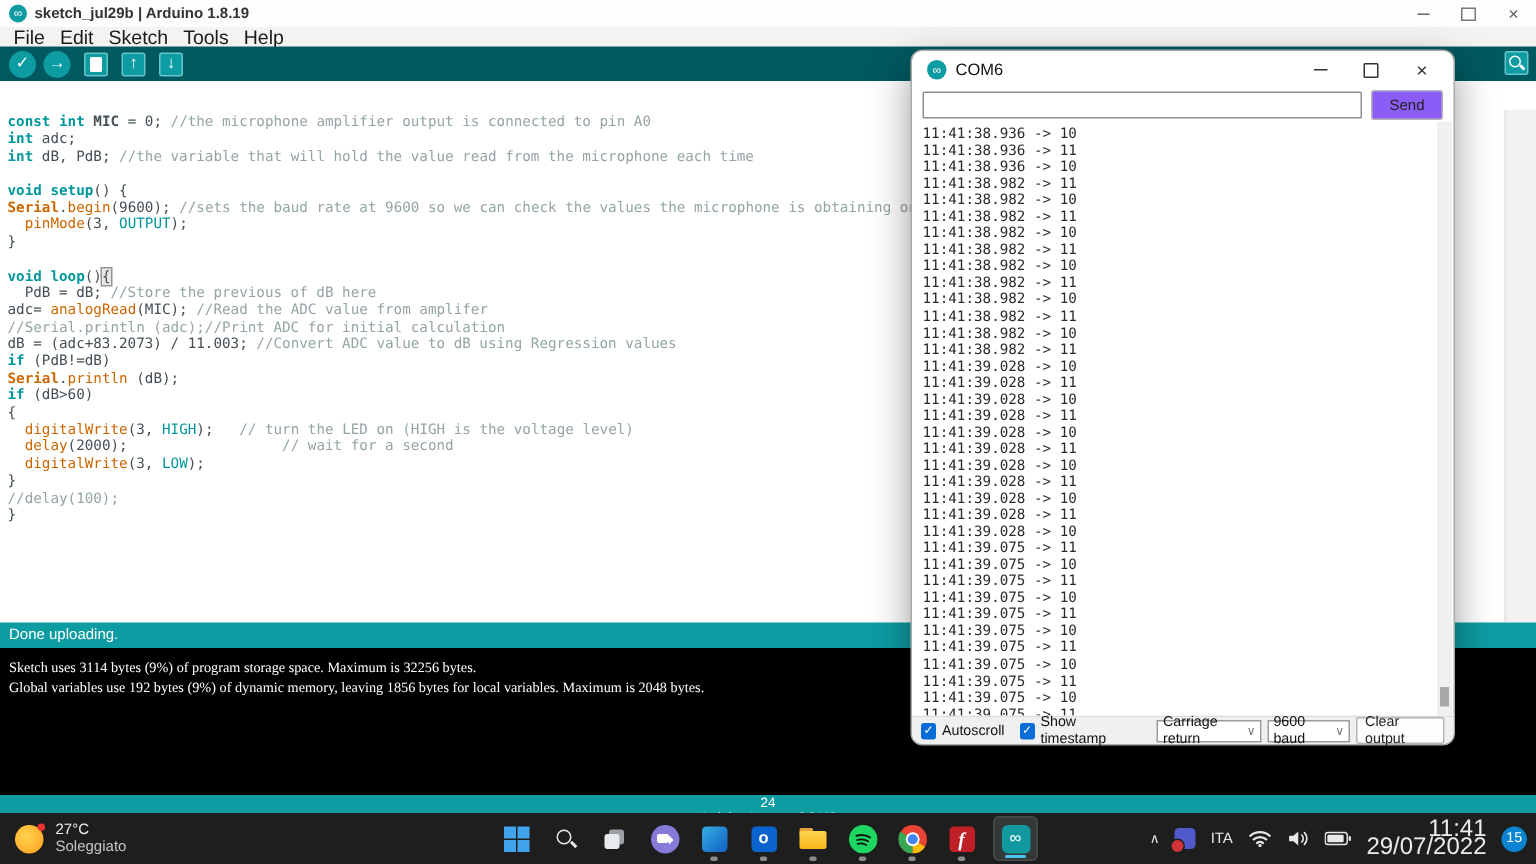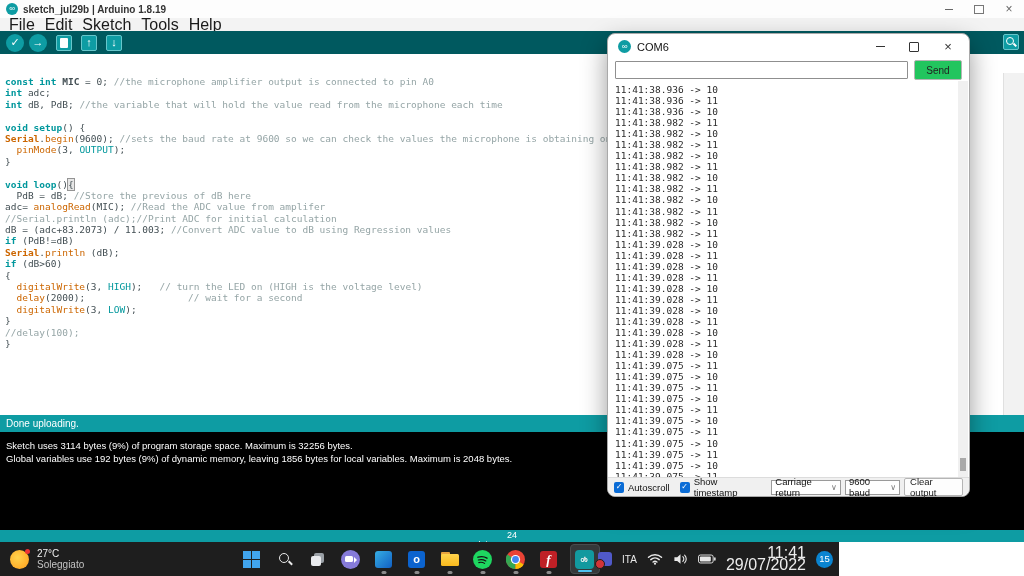--- a/index.html
+++ b/index.html
@@ -12,21 +12,21 @@
   .app-ico{width:12px;height:12px;border-radius:50%;background:#0e9ca3;color:#fff;font-size:8px;
            display:flex;align-items:center;justify-content:center;line-height:1;}
   .title-text{font-size:10px;color:#333;font-weight:bold;}
   .win-ctl{position:absolute;right:0;top:0;height:18px;display:flex;}
   .win-ctl span{width:30px;height:18px;display:flex;align-items:center;justify-content:center;color:#666;}
   .ctl-min i{display:block;width:8px;height:1px;background:#666;}
   .ctl-max i{display:block;width:8px;height:7px;border:1px solid #777;}
   .ctl-close{font-size:12px;}
   .menubar{position:absolute;left:0;top:18px;width:1024px;height:13px;background:#f3f3f3;
            display:flex;align-items:center;padding-left:4px;box-sizing:border-box;}
-  .menu-item{font-size:16px;color:#1a1a1a;padding:0 5px;}
+  .menu-item{font-size:13px;color:#1a1a1a;padding:0 5px;}
   .toolbar{position:absolute;left:0;top:31px;width:1024px;height:23px;background:#00595f;
            display:flex;align-items:center;padding-left:6px;gap:5px;box-sizing:border-box;}
   .tbtn-circle{width:18px;height:18px;border-radius:50%;background:#0e9ca3;color:#fff;
                display:flex;align-items:center;justify-content:center;font-size:11px;line-height:1;}
   .tbtn-sq{width:16px;height:16px;border-radius:2px;background:#0e9ca3;border:1px solid #67c6cb;
            color:#fff;display:flex;align-items:center;justify-content:center;font-size:11px;
            box-sizing:border-box;margin-left:4px;line-height:1;}
   .page-ico{width:8px;height:10px;background:#fff;border-radius:1px;}
   .mag{position:relative;width:10px;height:10px;}
   .mag::before{content:"";position:absolute;left:0;top:0;width:6px;height:6px;border:1.5px solid #fff;border-radius:50%;}
@@ -41,42 +41,42 @@
   .editor{position:absolute;left:0;top:73px;width:1024px;height:342px;background:#fff;overflow:hidden;}
   .editor-scroll{position:absolute;right:0;top:0;width:20px;height:342px;background:#f2f2f2;border-left:1px solid #e0e0e0;}
   #code{padding:3px 0 0 5px;font-family:"DejaVu Sans Mono",monospace;font-size:9.5px;line-height:11.4px;white-space:pre;}
   .code-line{height:11.4px;}
   .k{color:#00979c;font-weight:bold}.f{color:#cc6600}.F{color:#cc6600;font-weight:bold}
   .c{color:#00979c}.m{color:#95a5a6}.p{color:#434f54}.b{color:#434f54;font-weight:bold}
   .x{color:#434f54;background:#e6e6e6;outline:1px solid #949494;}
   .statusbar{position:absolute;left:0;top:415px;width:1024px;height:17px;background:#0e9ca3;
              color:#fff;font-size:10px;display:flex;align-items:center;padding-left:6px;box-sizing:border-box;}
   .console{position:absolute;left:0;top:432px;width:1024px;height:98px;background:#000;
-           padding:8px 0 0 6px;box-sizing:border-box;font-family:Liberation Sans, sans-serif;
+           padding:8px 0 0 6px;box-sizing:border-box;font-family:Liberation Serif, serif;
            font-size:9.5px;line-height:12.5px;color:#fff;white-space:pre;}
   .ide-bottom{position:absolute;left:0;top:530px;width:1024px;height:12px;background:#0e9ca3;
               color:#fff;font-size:9px;display:flex;align-items:center;justify-content:space-between;
               padding:0 8px;box-sizing:border-box;flex-direction:column;}
   
   .sm{position:absolute;left:607px;top:33px;width:363px;height:464px;background:#fff;
       border-radius:8px;border:1px solid #a9a9a9;box-shadow:0 10px 26px rgba(0,0,0,.4);z-index:5;box-sizing:border-box;}
   .sm-title{position:absolute;left:0;top:0;right:0;height:25px;display:flex;align-items:center;
             padding-left:10px;gap:6px;}
   .sm-ico{width:13px;height:13px;border-radius:50%;background:#0e9ca3;color:#fff;font-size:8px;
           display:flex;align-items:center;justify-content:center;line-height:1;}
   .sm-title-text{font-size:11px;color:#111;}
   .sm-ctl{position:absolute;right:4px;top:0;height:25px;display:flex;}
   .sm-ctl span{width:34px;height:25px;display:flex;align-items:center;justify-content:center;color:#333;}
   .sm-min i{display:block;width:9px;height:1px;background:#333;}
   .sm-max i{display:block;width:8px;height:8px;border:1px solid #333;border-radius:1px;}
   .sm-close{font-size:13px;}
   .sm-input-row{position:absolute;left:0;top:25px;right:0;height:22px;display:flex;align-items:center;
                 padding:0 7px;gap:6px;box-sizing:border-box;}
   .sm-input{flex:1;height:16px;border:1px solid #8f8f8f;border-radius:1px;font-size:10px;padding:0 3px;outline:none;}
-  .sm-send{height:18px;width:46px;background:#22c55e;border:1px solid #b5b5b5;border-radius:2px;
+  .sm-send{height:18px;width:46px;background:#8b5cf6;border:1px solid #b5b5b5;border-radius:2px;
            font-size:10px;color:#222;display:flex;align-items:center;justify-content:center;}
   .sm-output{position:absolute;left:1px;right:1px;top:47px;bottom:19px;overflow:hidden;background:#fff;}
   #serial-output-lines{padding:3px 0 0 6px;font-family:"DejaVu Sans Mono",monospace;font-size:9.5px;
                        line-height:11.05px;color:#2b2b2b;white-space:pre;}
   .sline{height:11.05px;}
   .sm-scroll{position:absolute;right:0;top:0;bottom:0;width:10px;background:#f0f0f0;}
   .sm-thumb{position:absolute;left:2px;right:2px;bottom:6px;height:13px;background:#a9a9a9;}
   .sm-bottom{position:absolute;left:0;right:0;bottom:0;height:19px;background:#f0f0f0;border-top:1px solid #dcdcdc;
              border-radius:0 0 8px 8px;display:flex;align-items:center;padding:0 6px;gap:4px;
              box-sizing:border-box;font-size:9.5px;color:#111;}
@@ -85,21 +85,21 @@
   .chk-label{margin-right:6px;}
   .sm-spacer{flex:1;}
   .combo{height:15px;border:1px solid #9a9a9a;background:#fff;display:flex;align-items:center;
          justify-content:space-between;padding:0 3px;box-sizing:border-box;gap:13px;}
   .combo .arr{color:#777;font-size:8px;}
   .combo-ending{width:76px;}
   .combo-baud{width:60px;}
   .sm-clear{height:16px;padding:0 5px;background:#fdfdfd;border:1px solid #b5b5b5;border-radius:2px;
             display:flex;align-items:center;font-size:9.5px;color:#222;}
   
-  .taskbar{position:absolute;left:0;top:542px;width:839px;height:34px;background:#1e1e1e;z-index:10;}
+  .taskbar{position:absolute;left:0;top:542px;width:1024px;height:34px;background:#1e1e1e;z-index:10;}
   .weather{position:absolute;left:10px;top:0;height:34px;display:flex;align-items:center;gap:8px;}
   .sun{position:relative;width:19px;height:19px;border-radius:50%;
        background:radial-gradient(circle at 40% 40%,#ffd34d,#ff9d1b);}
   .sun::after{content:"";position:absolute;right:-1px;top:-1px;width:5px;height:5px;border-radius:50%;background:#e33;}
   .weather-text{display:flex;flex-direction:column;line-height:11px;}
   .wt-temp{font-size:10px;color:#f0f0f0;}
   .wt-desc{font-size:10px;color:#c4c4c4;}
   .tb-center{position:absolute;left:50%;top:0;height:34px;transform:translateX(-50%);
              display:flex;align-items:center;gap:9px;}
   .tb-ic{position:relative;width:24px;height:24px;display:flex;align-items:center;justify-content:center;}

